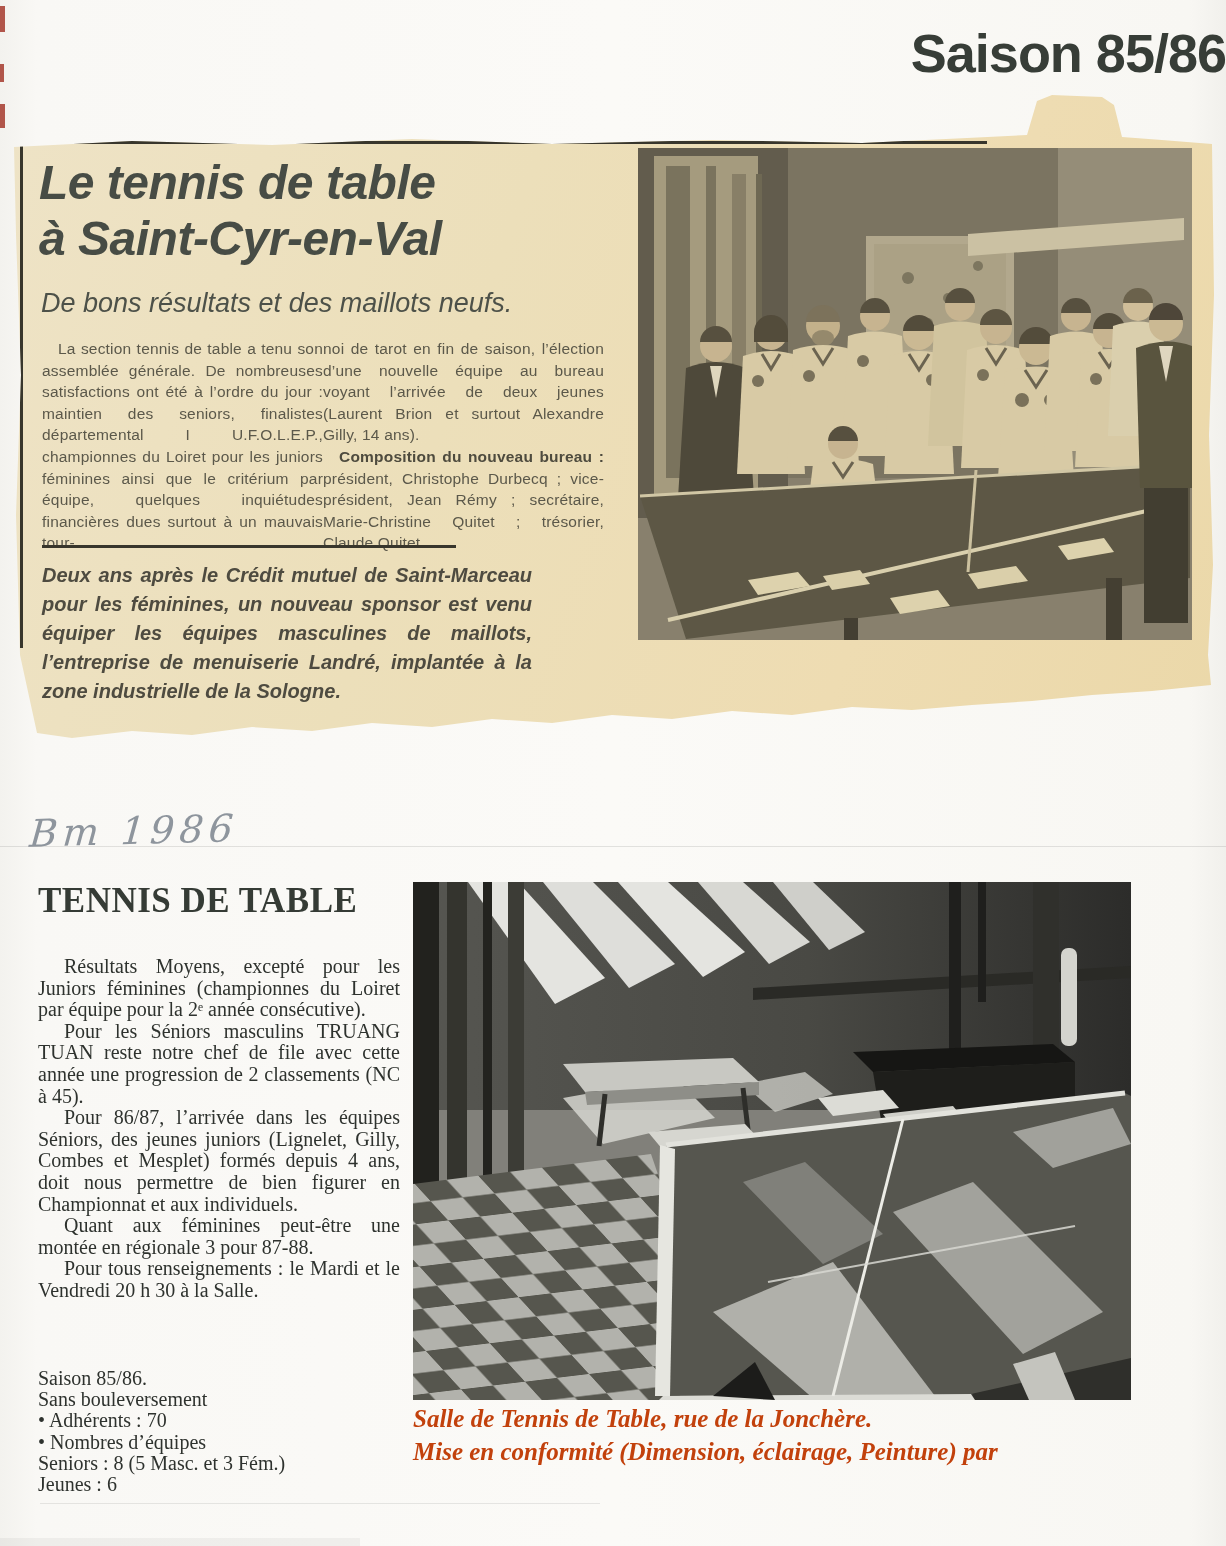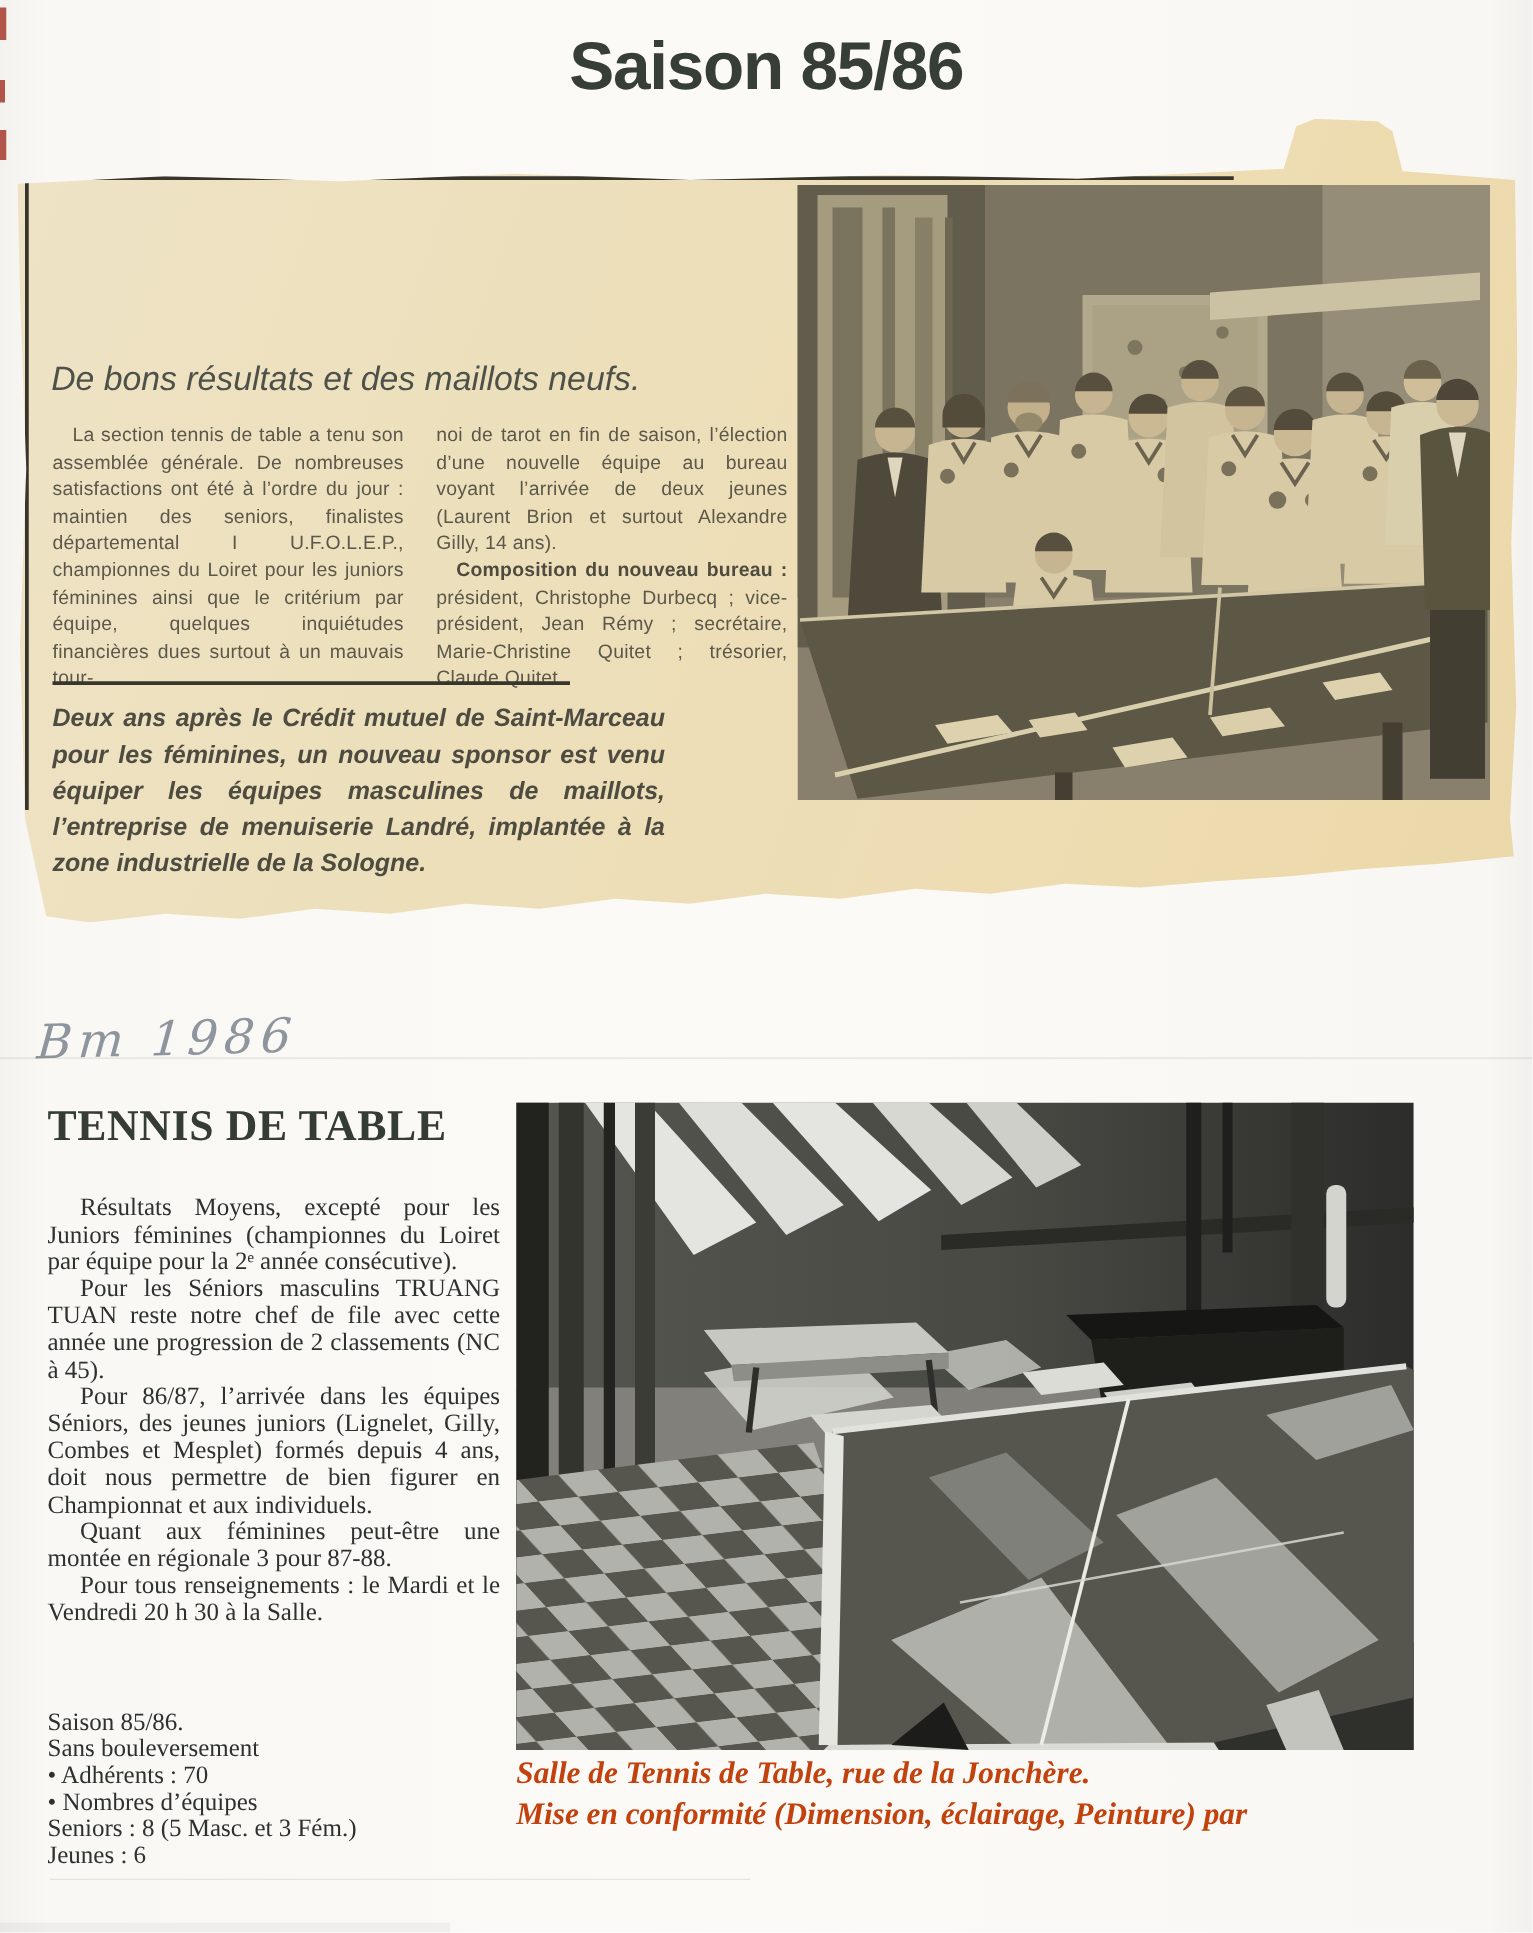--- a/index.html
+++ b/index.html
@@ -5,21 +5,21 @@
   html,body{margin:0;padding:0;}
   body{
     width:1226px;height:1546px;position:relative;overflow:hidden;
     background:linear-gradient(90deg,#f3f2ee 0%,#f9f8f5 3%,#fbfaf7 50%,#f8f7f3 97%,#f1f0ec 100%);
     font-family:"Liberation Sans",sans-serif;
   }
   .abs{position:absolute;}
 
   
   .page-title{
-    left:0;top:24px;width:1226px;text-align:center;
+    left:0;top:24px;width:1226px;text-align:right;
     font:700 54px/1.1 "Liberation Sans",sans-serif;
     letter-spacing:-1px;color:#373d37;
   }
 
   
   .red-mark{background:#a53a2d;opacity:.85;}
 
   
   .clipping{
     left:12px;top:95px;width:1204px;height:650px;
@@ -39,21 +39,21 @@
   .headline{
     left:27px;top:60px;width:600px;
     font:italic 700 48px/1.16 "Liberation Sans",sans-serif;
     color:#474c45;letter-spacing:-0.5px;
   }
   .subhead{
     left:29px;top:194px;width:600px;
     font:italic 400 27px/1.1 "Liberation Sans",sans-serif;
     color:#4d5149;
   }
-  .cols{left:30px;top:243px;width:588px;display:flex;gap:26px;}
+  .cols{left:30px;top:243px;width:588px;display:flex;}
   .col{width:281px;
     font:400 15.5px/21.6px "Liberation Sans",sans-serif;
     color:#5b584a;text-align:justify;letter-spacing:.2px;}
   .col p{margin:0;}
   .col p.ind{text-indent:16px;}
   .col strong{font-weight:700;color:#4e4b3e;}
   .caption1{
     left:30px;top:466px;width:490px;
     font:italic 700 20px/29px "Liberation Sans",sans-serif;
     color:#4e4b40;text-align:justify;
@@ -102,20 +102,24 @@
 <div class="abs page-title">Saison 85/86</div>
 
 <div class="abs red-mark" style="left:0;top:6px;width:5px;height:26px;"></div>
 <div class="abs red-mark" style="left:0;top:64px;width:4px;height:18px;"></div>
 <div class="abs red-mark" style="left:0;top:104px;width:5px;height:24px;"></div>
 
 <div class="abs clipping">
   <div class="abs rule" style="left:30px;top:46px;width:945px;height:3px;"></div>
   <div class="abs rule" style="left:8px;top:48px;width:3px;height:505px;"></div>
 
+  <div class="abs headline">
+    <div>Le tennis de table</div>
+    <div>à Saint-Cyr-en-Val</div>
+  </div>
   <div class="abs subhead">De bons résultats et des maillots neufs.</div>
 
   <div class="abs cols">
     <div class="col">
       <p class="ind">La section tennis de table a tenu son assemblée générale. De nombreuses satisfactions ont été à l’ordre du jour : maintien des seniors, finalistes départemental I U.F.O.L.E.P., championnes du Loiret pour les juniors féminines ainsi que le critérium par équipe, quelques inquiétudes financières dues surtout à un mauvais tour-</p>
     </div>
     <div class="col">
       <p>noi de tarot en fin de saison, l’élection d’une nouvelle équipe au bureau voyant l’arrivée de deux jeunes (Laurent Brion et surtout Alexandre Gilly, 14 ans).</p>
       <p class="ind"><strong>Composition du nouveau bureau :</strong><span> président, Christophe Durbecq ; vice-président, Jean Rémy ; secrétaire, Marie-Christine Quitet ; trésorier, Claude Quitet.</span></p>
     </div>

